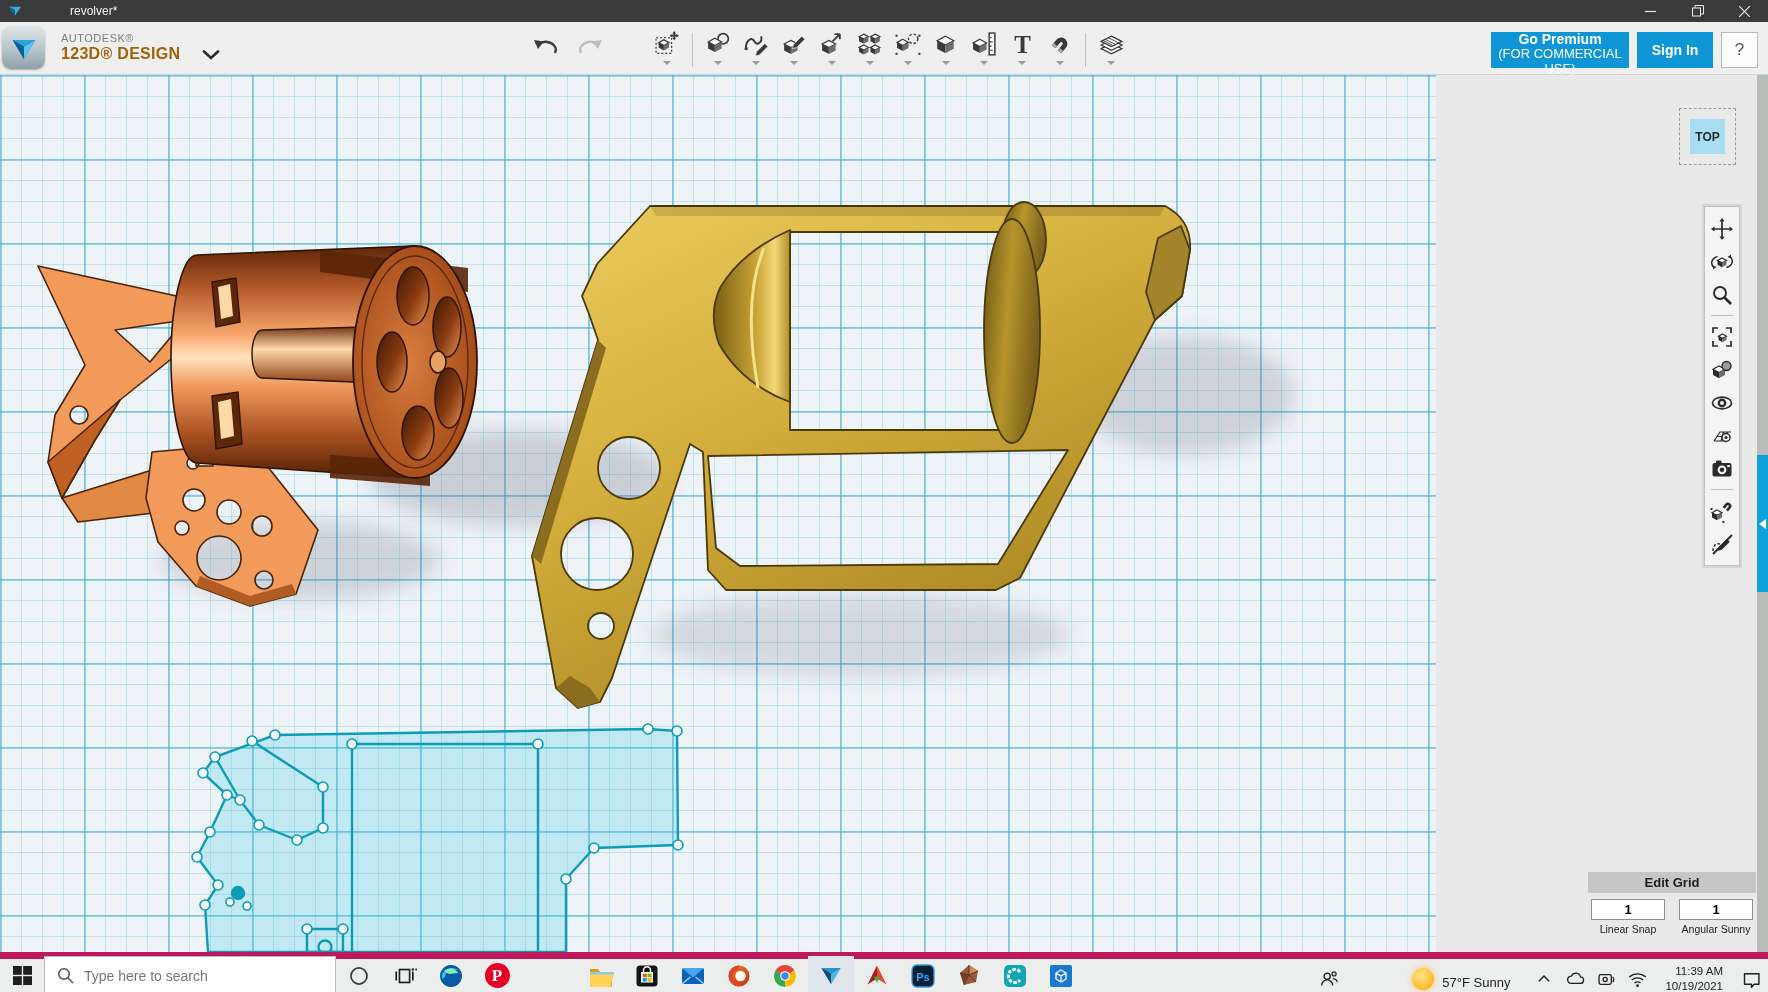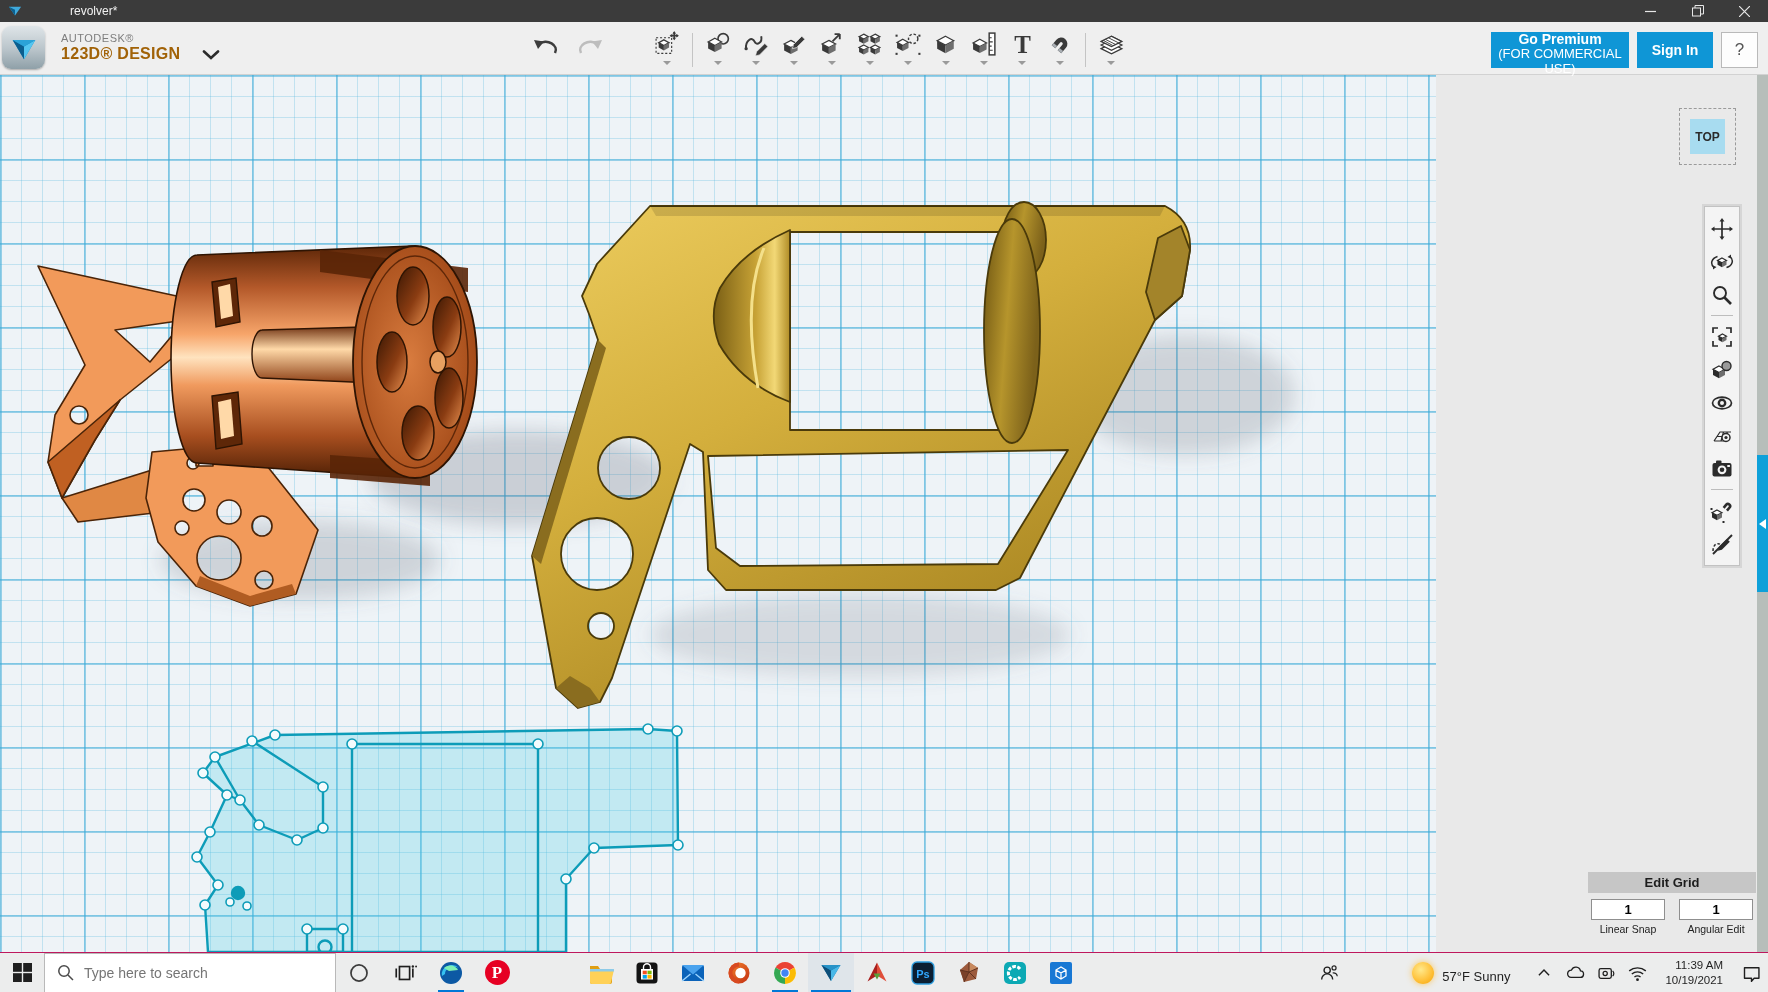--- a/index.html
+++ b/index.html
@@ -63,21 +63,21 @@
   .eg-label { font-size:10.5px; color:#222; margin-top:3px; }
 
   
   .edge-strip { position:absolute; left:321px; top:0; width:11px; height:877px; background:#b7beba; }
   .edge-tab { position:absolute; left:0; top:380px; width:11px; height:137px; background:#0ea0d9; display:flex; align-items:center; justify-content:center; }
   .edge-tab .tri { width:0; height:0; border-top:5px solid transparent; border-bottom:5px solid transparent; border-right:7px solid #fff; }
 
   .right-panel { position:absolute; left:1436px; top:0; width:332px; height:877px; background:#e9e9e9; }
 
   
-  .taskbar { position:absolute; left:0; top:952px; width:1768px; height:40px; background:#eceded; border-top:1px solid #be185d; display:flex; align-items:center; z-index:60; }
+  .taskbar { position:absolute; left:0; top:952px; width:1768px; height:40px; background:#eceded; border-top:7px solid #be185d; display:flex; align-items:center; z-index:60; }
   .tb-start { width:44px; height:40px; display:flex; align-items:center; justify-content:center; }
   .tb-search { width:292px; height:40px; background:#fff; border:1px solid #b9b9b9; display:flex; align-items:center; }
   .tb-search input { border:none; outline:none; font-size:14px; color:#444; width:230px; font-family:"Liberation Sans",sans-serif; background:transparent; }
   .tb-search .mag { margin:0 10px 0 12px; }
   .tb-sys { width:46px; height:40px; display:flex; align-items:center; justify-content:center; }
   .tb-apps { display:flex; height:40px; }
   .tb-app { width:46px; height:40px; display:flex; align-items:center; justify-content:center; position:relative; }
   .tb-app.active { background:#dfe5ea; }
   .tb-app .runline { position:absolute; bottom:0; left:10px; width:26px; height:2.5px; background:#0078d7; }
   .tb-app.active .runline { left:3px; width:40px; }
@@ -541,21 +541,21 @@
       </div>
     <div class="editgrid">
       <div class="eg-header">Edit Grid</div>
       <div class="eg-row">
         <div class="eg-cell">
           <input class="eg-input" value="1" style="">
           <div class="eg-label">Linear Snap</div>
         </div>
         <div class="eg-cell">
           <input class="eg-input" value="1" style="">
-          <div class="eg-label">Angular Edit</div>
+          <div class="eg-label">Angular Sunny</div>
         </div>
       </div>
     </div>
     <div class="edge-strip">
       <div class="edge-tab">
           <div class="tri"></div>
         </div>
     </div>
   </div>
 </div>

